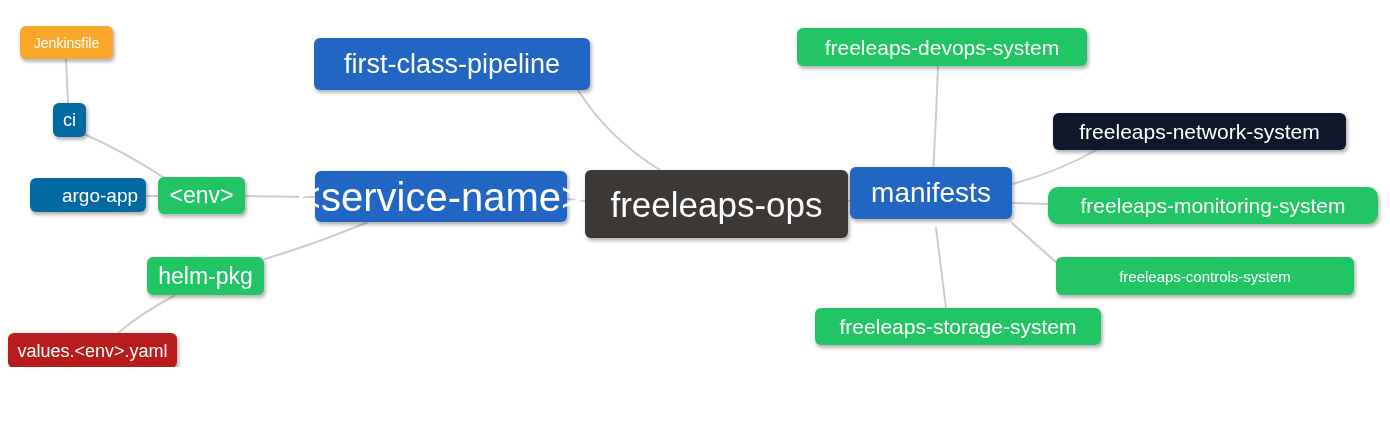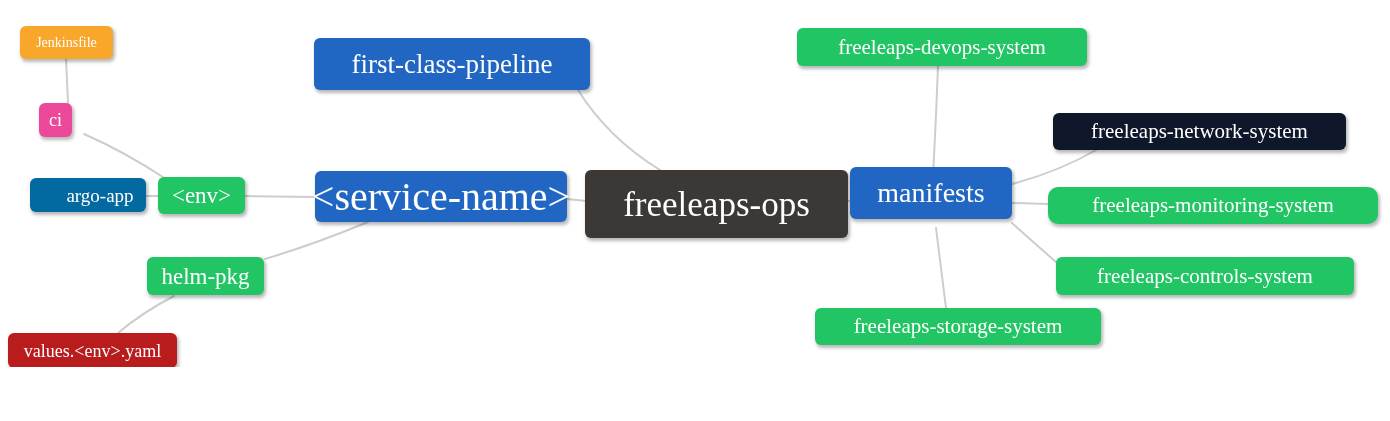--- a/index.html
+++ b/index.html
@@ -2,21 +2,21 @@
 <html><head>
 <meta charset="utf-8">
 <style>
   html, body { margin: 0; padding: 0; background: #ffffff; }
   .canvas {
     position: relative;
     width: 1390px;
     height: 367px;
     background: #ffffff;
     overflow: hidden;
-    font-family: Liberation Serif, serif;
+    font-family: Liberation Sans, sans-serif;
   }
   .edge-layer {
     position: absolute;
     left: 0; top: 0;
     width: 1390px; height: 421px;
   }
   .edge-layer path {
     stroke: #cdcdcd;
     stroke-width: 2;
     fill: none;
@@ -53,21 +53,21 @@
     <path d="M840,201 L852,201"></path>
     <path d="M933,176 Q936,120 938,66"></path>
     <path d="M1012,184 Q1058,172 1098,149"></path>
     <path d="M1012,203 L1048,204"></path>
     <path d="M1012,223 Q1032,241 1056,262"></path>
     <path d="M936,228 Q941,268 946,308"></path>
   </svg>
 
   <div class="node" style="left: 20px; top: 26px; width: 93px; height: 33px; font-size: 14px; background: rgb(249, 167, 43);">Jenkinsfile</div>
 
-  <div class="node" style="left: 39px; top: 103px; width: 33px; height: 34px; font-size: 18px; background: #ec4899;">ci</div>
+  <div class="node" style="left: 53px; top: 103px; width: 33px; height: 34px; font-size: 18px; background: #0369a1;">ci</div>
 
   <div class="node" style="left: 30px; top: 178px; width: 92px; height: 34px; font-size: 19px; background: #0369a1; padding-left: 24px;">argo-app</div>
 
   <div class="node" style="left: 158px; top: 177px; width: 87px; height: 37px; font-size: 23px; background: rgb(34, 197, 100);">&lt;env&gt;</div>
 
   <div class="node" style="left: 147px; top: 257px; width: 117px; height: 38px; font-size: 23px; background: rgb(34, 197, 100);">helm-pkg</div>
 
   <div class="node" style="left: 8px; top: 333px; width: 169px; height: 35px; font-size: 18px; background: #b91c1c;">values.&lt;env&gt;.yaml</div>
 
   <div class="node" style="left: 314px; top: 38px; width: 276px; height: 52px; font-size: 27px; background: rgb(32, 102, 194);">first-class-pipeline</div>
@@ -77,17 +77,17 @@
   <div class="node" style="left: 585px; top: 170px; width: 263px; height: 68px; font-size: 35px; background: rgb(59, 56, 54);">freeleaps-ops</div>
 
   <div class="node" style="left: 850px; top: 167px; width: 162px; height: 52px; font-size: 28px; background: rgb(32, 102, 194);">manifests</div>
 
   <div class="node" style="left: 797px; top: 28px; width: 290px; height: 38px; font-size: 21px; background: rgb(34, 197, 100);">freeleaps-devops-system</div>
 
   <div class="node" style="left: 1053px; top: 113px; width: 293px; height: 37px; font-size: 21px; background: #0f172a;">freeleaps-network-system</div>
 
   <div class="node" style="left: 1048px; top: 187px; width: 330px; height: 37px; font-size: 21px; background: rgb(34, 197, 100); border-radius: 10px;">freeleaps-monitoring-system</div>
 
-  <div class="node" style="left: 1056px; top: 257px; width: 298px; height: 38px; font-size: 21px; background: rgb(34, 197, 100);">freeleaps-controls-system</div>
+  <div class="node" style="left: 1056px; top: 257px; width: 298px; height: 38px; font-size: 15px; background: rgb(34, 197, 100);">freeleaps-controls-system</div>
 
   <div class="node" style="left: 815px; top: 308px; width: 286px; height: 37px; font-size: 21px; background: rgb(34, 197, 100);">freeleaps-storage-system</div>
 
 </div>
 
 </body></html>

